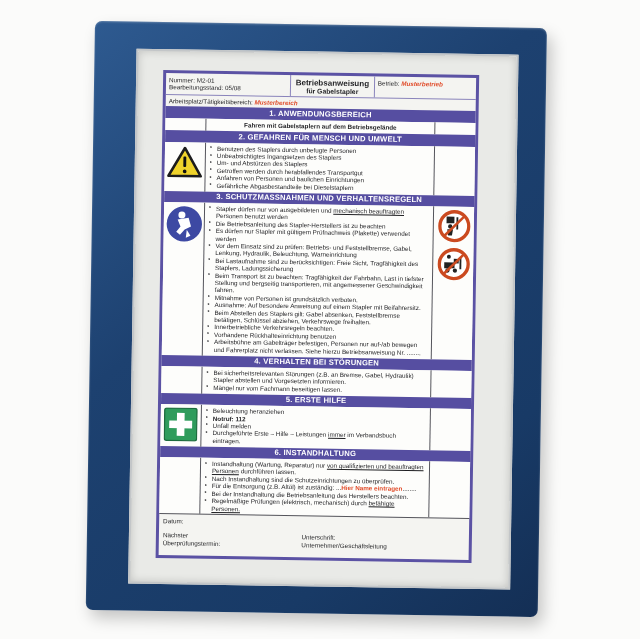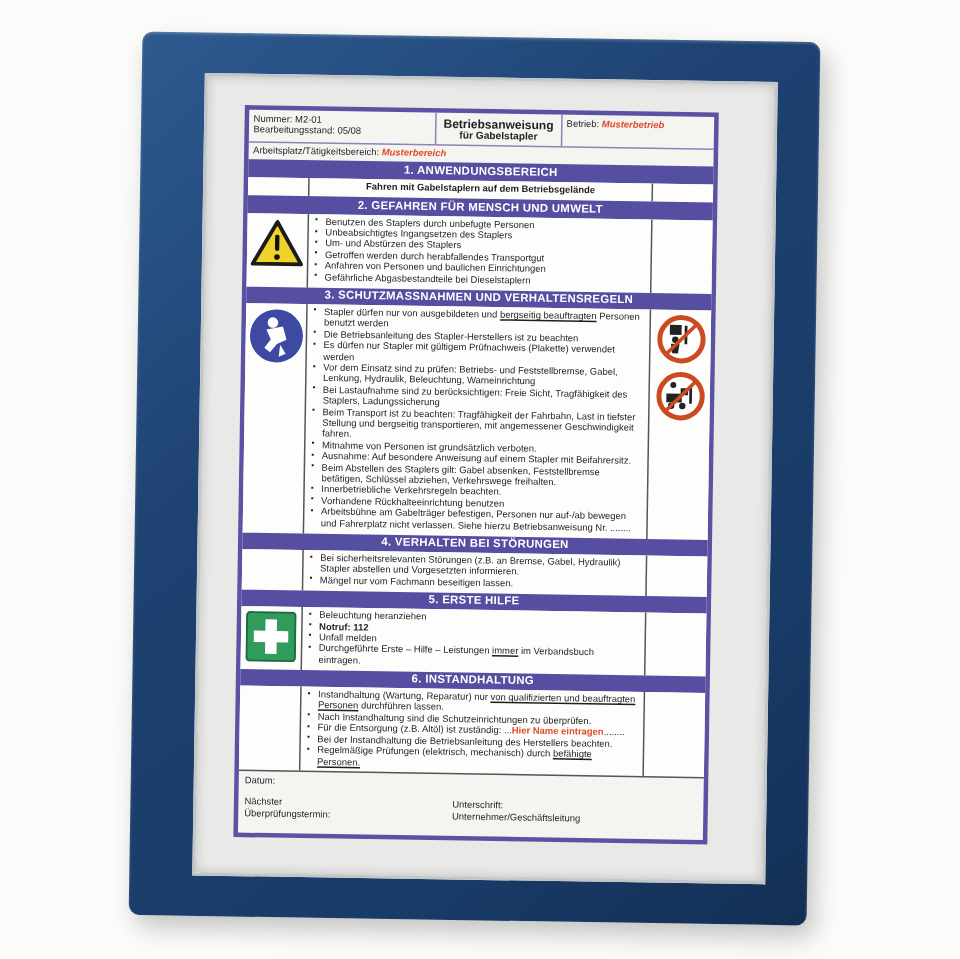--- a/index.html
+++ b/index.html
@@ -128,21 +128,21 @@
               <span class="sign">
                 <svg viewBox="0 0 44 44" width="37" height="37">
                   <circle cx="22" cy="22" r="21" fill="#3d49a3"></circle>
                   <circle cx="19" cy="11.5" r="4.2" fill="#fff"></circle>
                   <path d="M14 17 L27 14.5 L30 25 L22.5 28.5 L17 35 L12.5 31.5 L17.5 25 Z" fill="#fff"></path>
                   <path d="M25 29 L29.5 36 L24 38.5 Z" fill="#fff"></path>
                 </svg>
               </span>
             </div>
             <div class="cell cell-mid">
-              <div class="bullet"><span>Stapler dürfen nur von ausgebildeten und </span><span class="u">bergseitig beauftragten</span><span> Personen benutzt werden</span></div>
+              <div class="bullet"><span>Stapler dürfen nur von ausgebildeten und </span><span class="u">mechanisch beauftragten</span><span> Personen benutzt werden</span></div>
               <div class="bullet"><span>Die Betriebsanleitung des Stapler-Herstellers ist zu beachten</span></div>
               <div class="bullet"><span>Es dürfen nur Stapler mit gültigem Prüfnachweis (Plakette) verwendet werden</span></div>
               <div class="bullet"><span>Vor dem Einsatz sind zu prüfen: Betriebs- und Feststellbremse, Gabel, Lenkung, Hydraulik, Beleuchtung, Warneinrichtung</span></div>
               <div class="bullet"><span>Bei Lastaufnahme sind zu berücksichtigen: Freie Sicht, Tragfähigkeit des Staplers, Ladungssicherung</span></div>
               <div class="bullet"><span>Beim Transport ist zu beachten: Tragfähigkeit der Fahrbahn, Last in tiefster Stellung und bergseitig transportieren, mit angemessener Geschwindigkeit fahren.</span></div>
               <div class="bullet"><span>Mitnahme von Personen ist grundsätzlich verboten.</span></div>
               <div class="bullet"><span>Ausnahme: Auf besondere Anweisung auf einem Stapler mit Beifahrersitz.</span></div>
               <div class="bullet"><span>Beim Abstellen des Staplers gilt: Gabel absenken, Feststellbremse betätigen, Schlüssel abziehen, Verkehrswege freihalten.</span></div>
               <div class="bullet"><span>Innerbetriebliche Verkehrsregeln beachten.</span></div>
               <div class="bullet"><span>Vorhandene Rückhalteeinrichtung benutzen</span></div>

